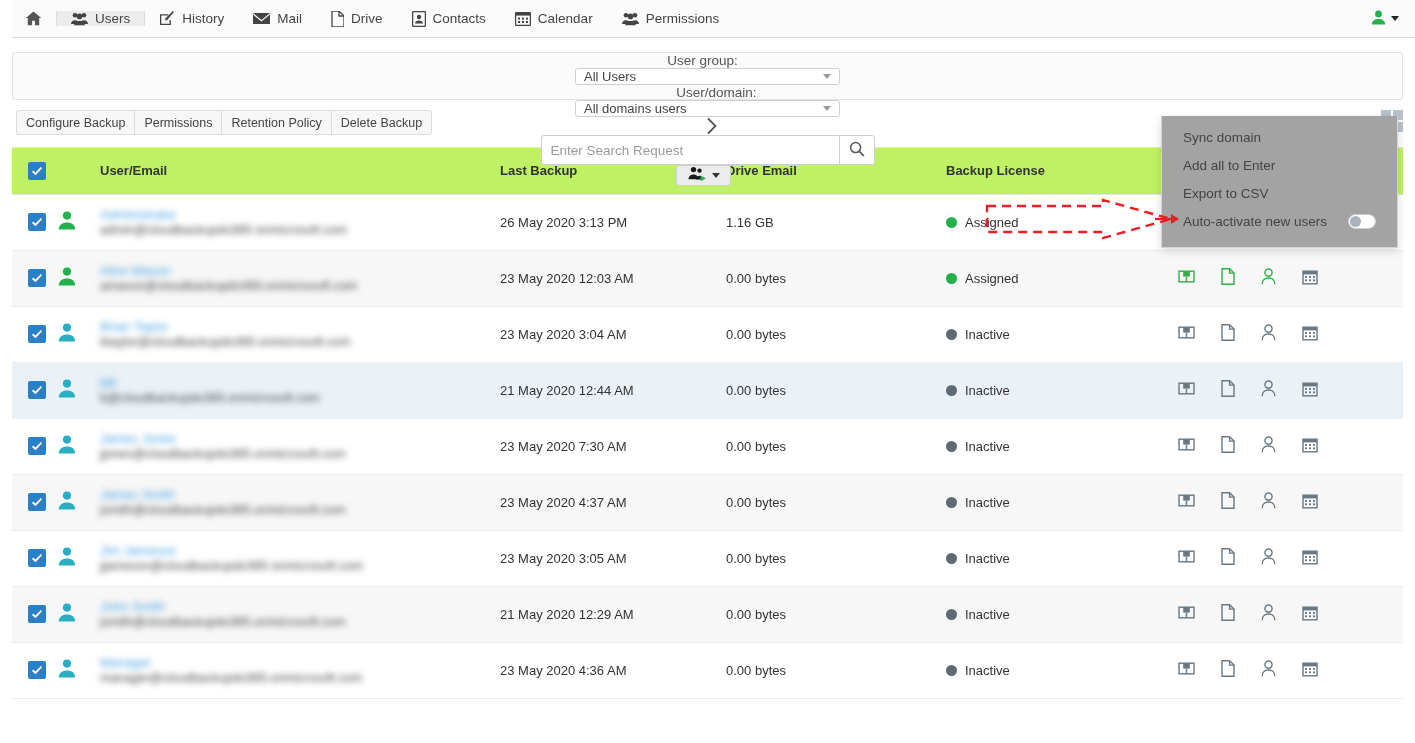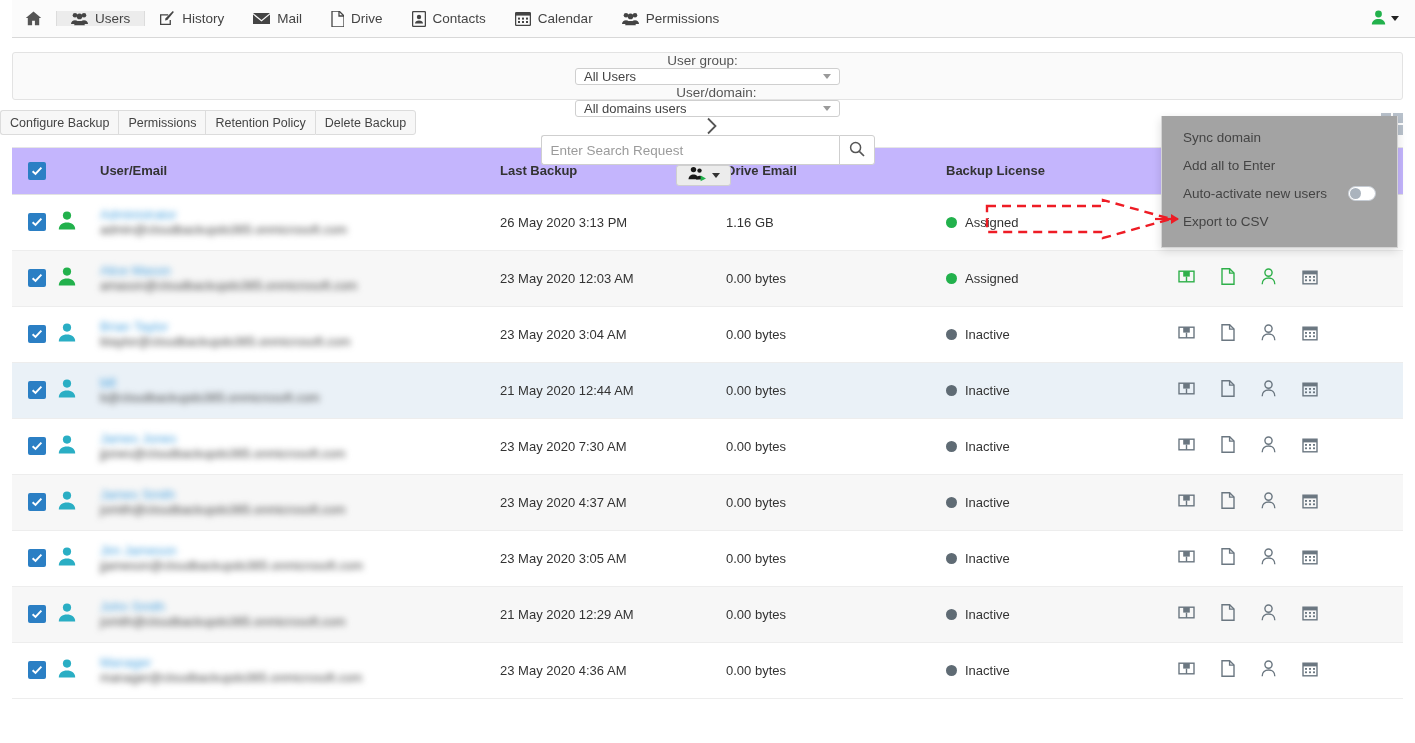--- a/index.html
+++ b/index.html
@@ -125,23 +125,23 @@
   }
   .dd-caret {
     width: 0; height: 0;
     border-left: 4px solid transparent;
     border-right: 4px solid transparent;
     border-top: 5px solid #333;
   }
 
   
   .actionbar {
-    margin: 10px 12px 0 0;
+    margin: 10px 12px 0 16px;
     display: flex;
-    align-items: flex-end;
+    align-items: flex-start;
     position: relative;
   }
   .btngroup { display: flex; }
   .abtn {
     height: 25px;
     padding: 0 9px;
     background: #f7f7f7;
     border: 1px solid #dcdcdc;
     border-right: none;
     font-size: 12.5px;
@@ -153,21 +153,21 @@
   .abtn:first-child { border-radius: 3px 0 0 3px; }
   .abtn:last-child { border-right: 1px solid #dcdcdc; border-radius: 0 3px 3px 0; }
   .abar-spacer { flex: 1; }
   .gridicon { display: flex; gap: 2px; flex-wrap: wrap; width: 22px; cursor: pointer; }
   .gridicon i { width: 10px; height: 10px; background: #b9c2cc; display: block; }
 
   
   .tablewrap { margin: 12px 12px 0 12px; border-top: 1px solid #e6e6e6; }
   table { width: 100%; border-collapse: collapse; table-layout: fixed; }
   thead th {
-    background: #c4b5fd;
+    background: #bef264;
     height: 46px;
     font-size: 13px;
     font-weight: bold;
     color: #333;
     text-align: left;
     border-bottom: 1px solid #e2e2e2;
     padding: 0;
     vertical-align: middle;
     margin-left: 22px;
   }
@@ -949,27 +949,27 @@
 </div>
 
 <div class="menu">
   <div class="menu-item">
     <span class="mlabel">Sync domain</span>
   </div>
   <div class="menu-item">
     <span class="mlabel">Add all to Enter</span>
   </div>
   <div class="menu-item">
+    <span class="mlabel">Export to CSV</span>
+  </div>
+  <div class="menu-item">
     <span class="mlabel">Auto-activate new users</span>
     <span class="toggle">
       <span class="knob"></span>
     </span>
-  </div>
-  <div class="menu-item">
-    <span class="mlabel">Export to CSV</span>
   </div>
 </div>
 
 <div class="annot">
   <svg width="195" height="42" viewBox="0 0 195 42">
     <path d="M2 8 H118 V2 L186 21 L118 40 V34 H2 Z" fill="none" stroke="#ee1c25" stroke-width="2.4" stroke-dasharray="9,6"></path>
     <path d="M170 21 H193" stroke="#ee1c25" stroke-width="2.2" fill="none"></path>
     <path d="M186 16 L194 21 L186 26" fill="#ee1c25"></path>
   </svg>
 </div>

